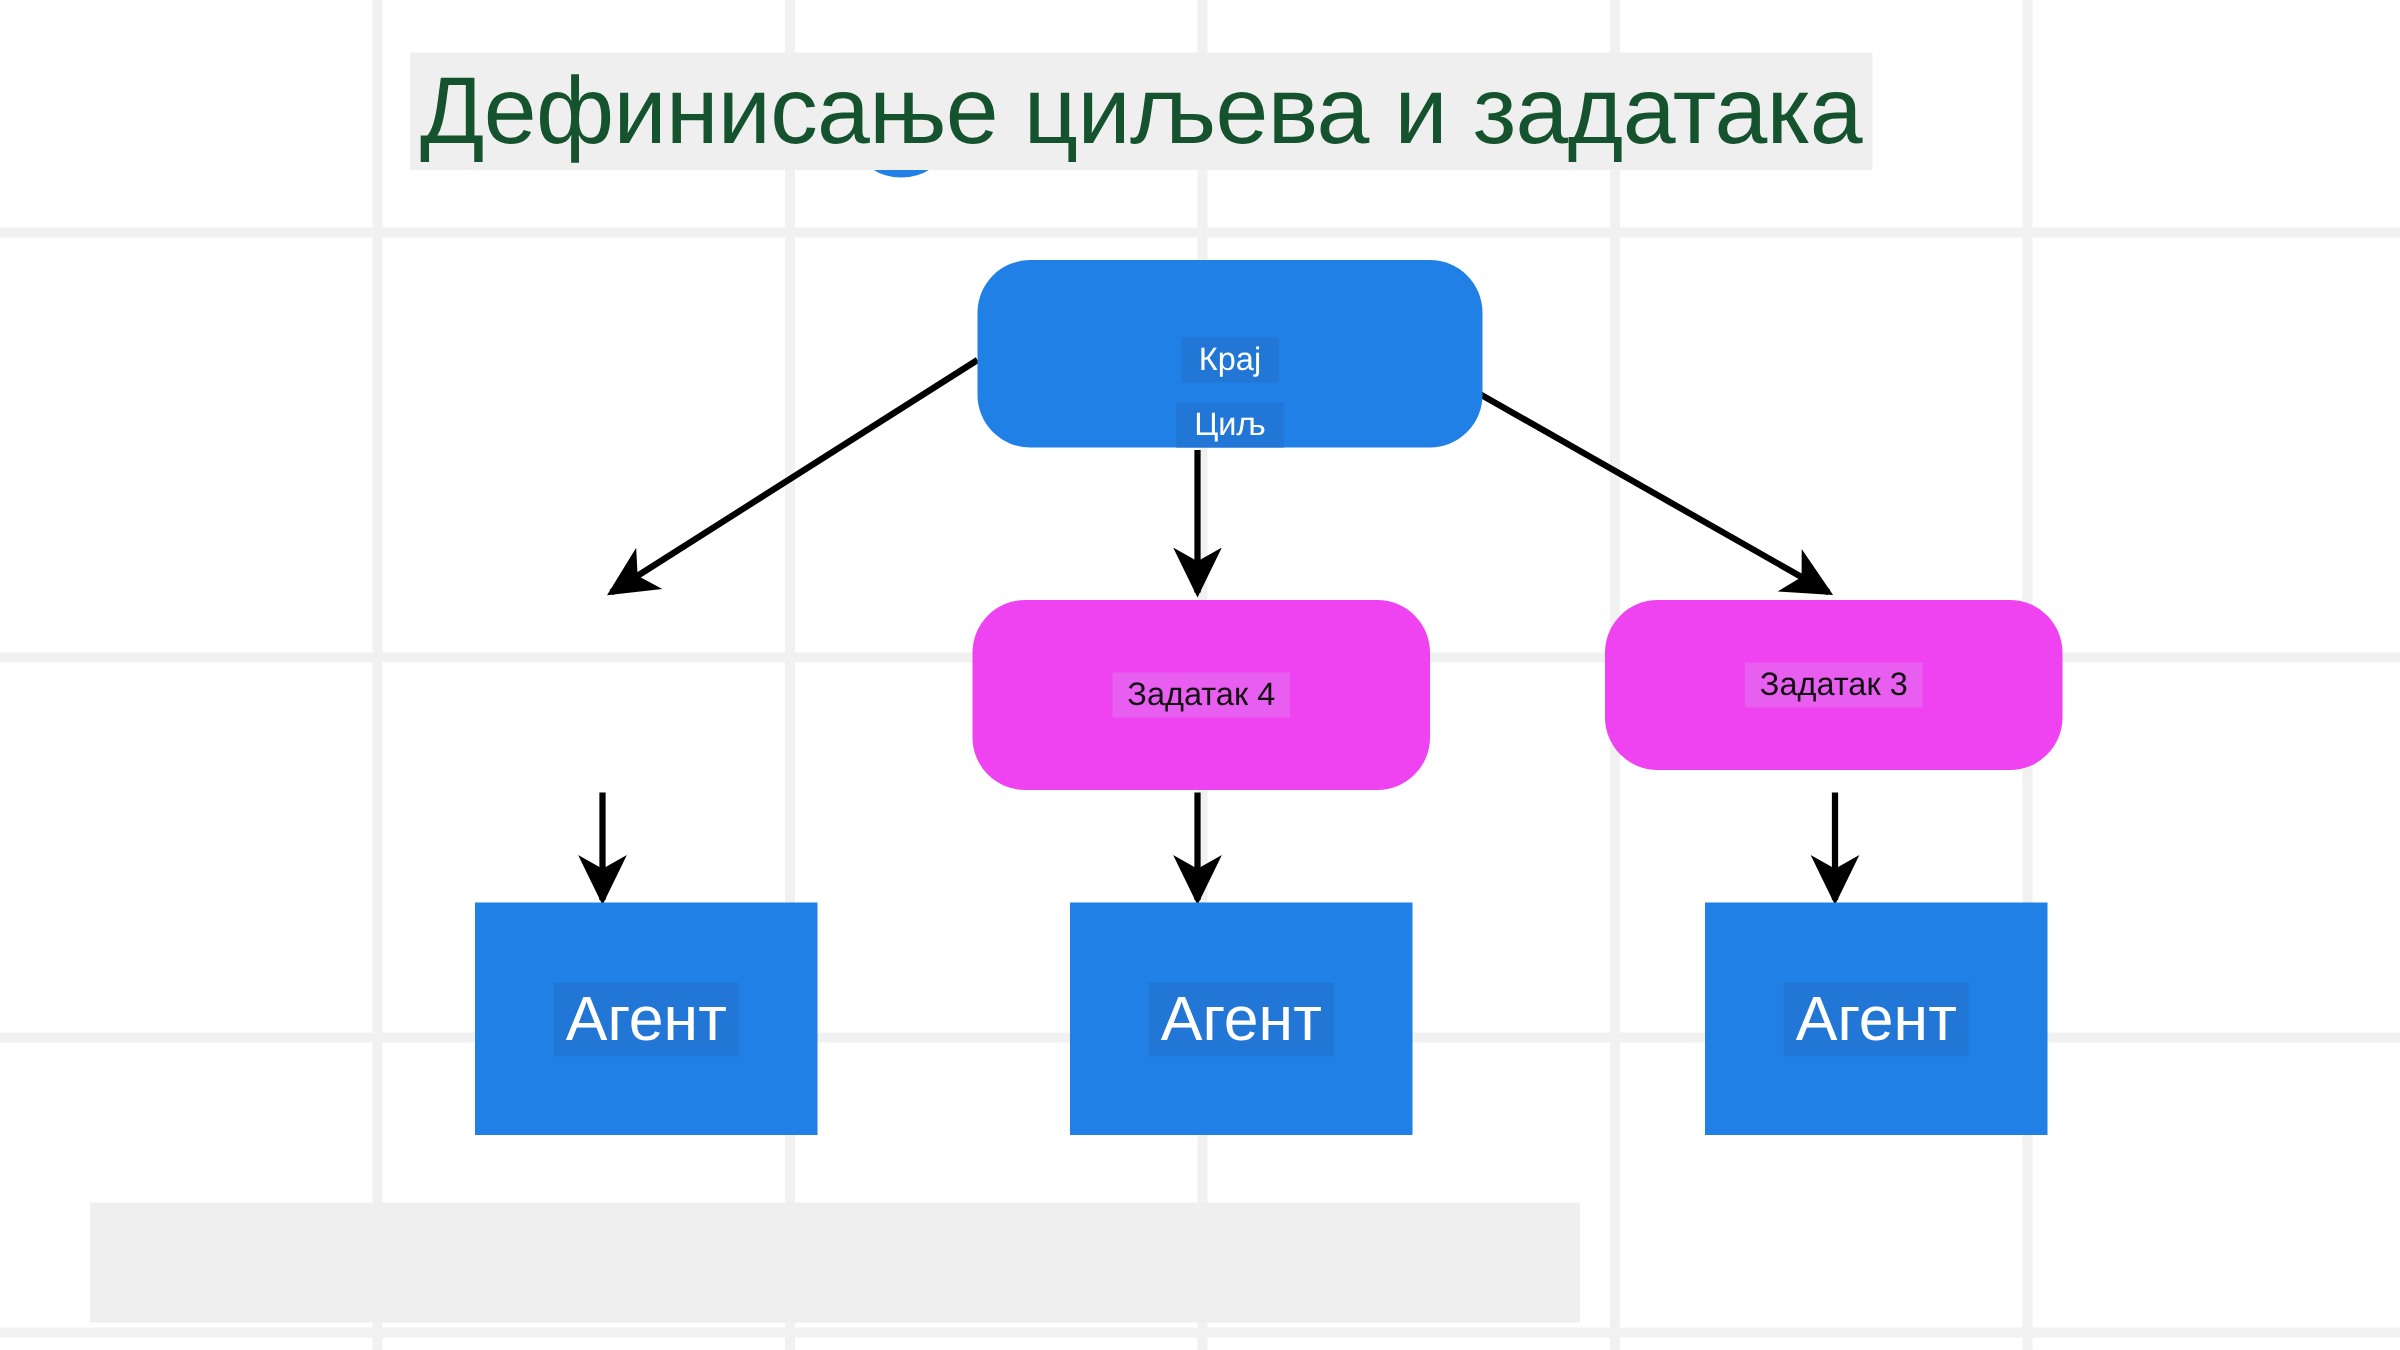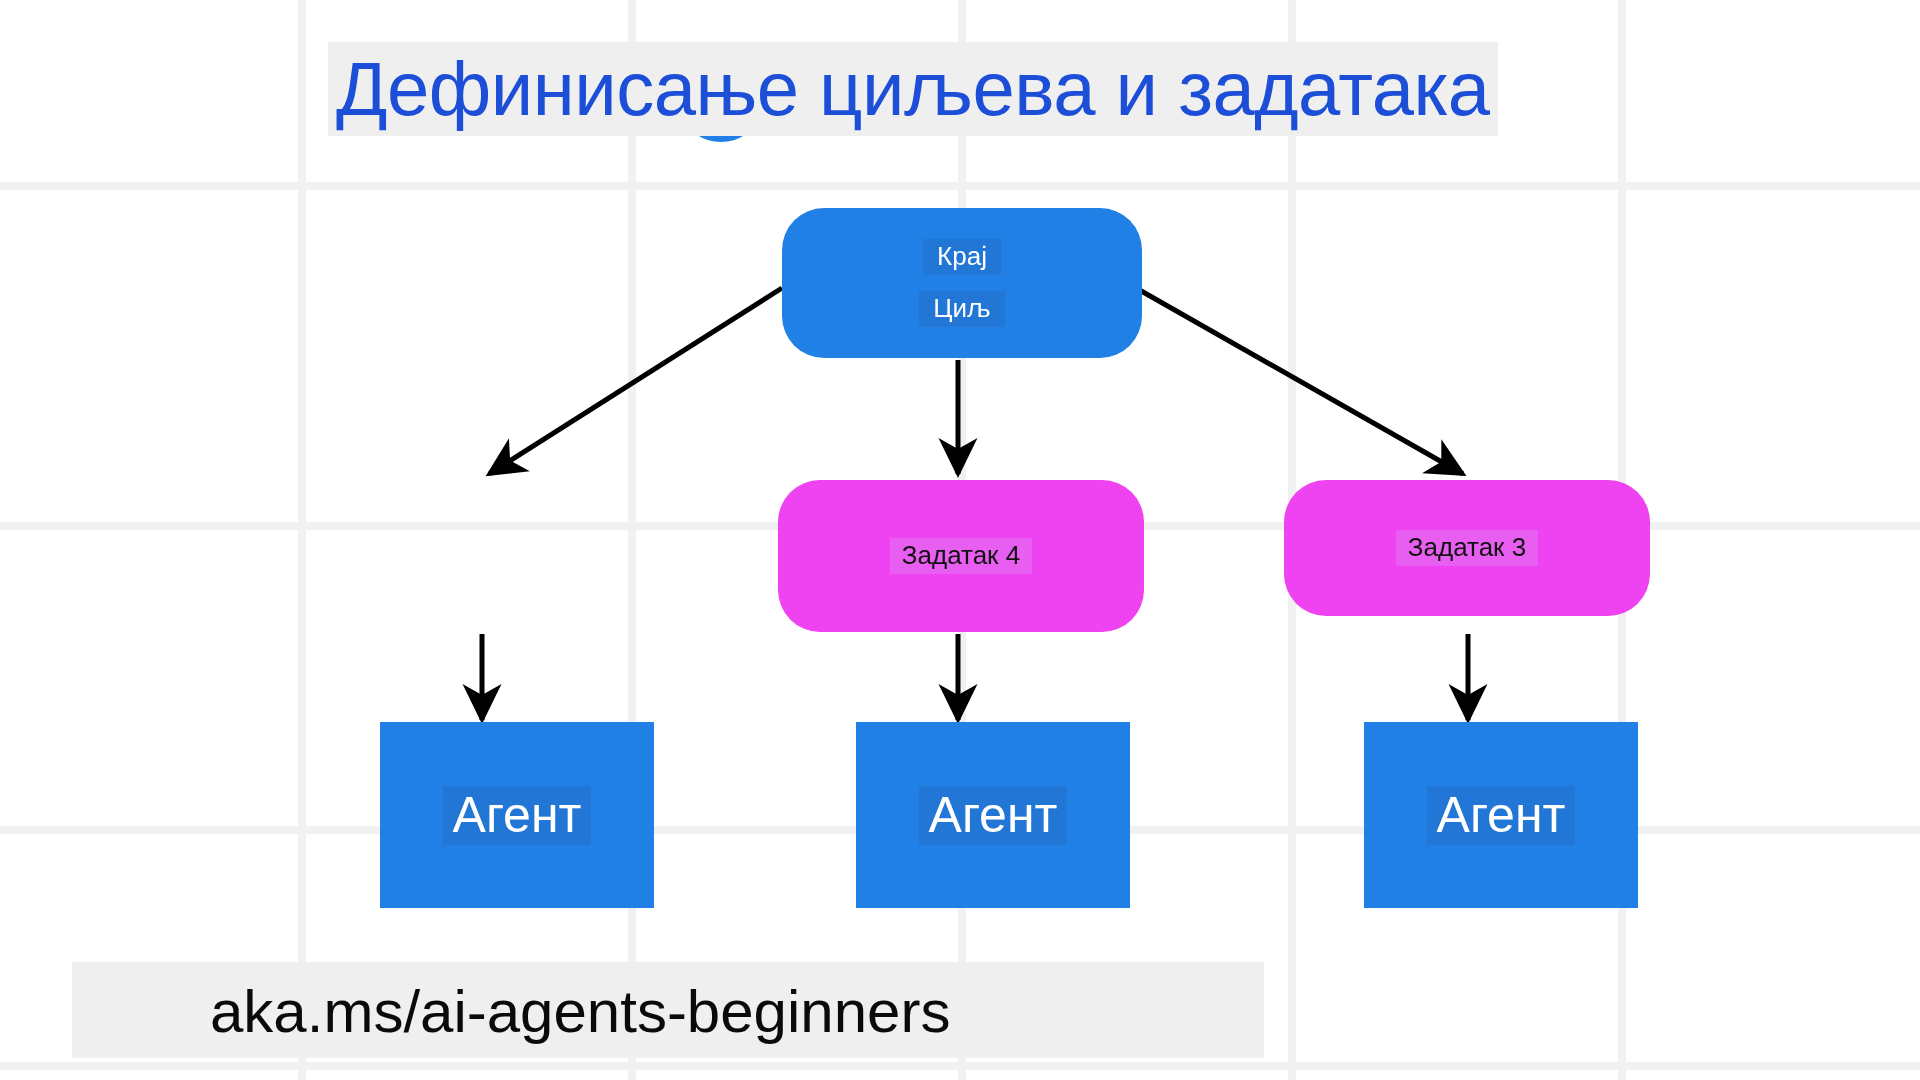--- a/index.html
+++ b/index.html
@@ -98,21 +98,21 @@
   
   .blob {
     position: absolute;
     background: #2180e6;
     border-radius: 50%;
   }
 
   
   .title {
     position: absolute;
-    color: #1d4ed8;
+    color: #14532d;
     font-size: 76px;
     font-weight: 400;
     line-height: 1.08;
     letter-spacing: -0.5px;
     background: #efefef;
     padding: 6px 8px;
     white-space: nowrap;
   }
   .footer-url {
     position: absolute;
@@ -155,21 +155,21 @@
 
     <line x1="782" y1="288" x2="489" y2="474" stroke="#000000" stroke-width="5" marker-end="url(#ah)"></line>
     <line x1="958" y1="360" x2="958" y2="474" stroke="#000000" stroke-width="5" marker-end="url(#ah)"></line>
     <line x1="1136" y1="288" x2="1463" y2="474" stroke="#000000" stroke-width="5" marker-end="url(#ah)"></line>
 
     <line x1="482" y1="634" x2="482" y2="720" stroke="#000000" stroke-width="5" marker-end="url(#ah)"></line>
     <line x1="958" y1="634" x2="958" y2="720" stroke="#000000" stroke-width="5" marker-end="url(#ah)"></line>
     <line x1="1468" y1="634" x2="1468" y2="720" stroke="#000000" stroke-width="5" marker-end="url(#ah)"></line>
   </svg>
 
-  <div class="node node-goal" style="left:782px; top:208px; width:360px; height:150px;">
+  <div class="node node-goal" style="left:782px; top:208px; width:404px; height:150px;justify-content:flex-end;">
     <span class="lbl">Крај</span>
     <span class="lbl">Циљ</span>
   </div>
 
 
   <div class="node node-task" style="left:778px; top:480px; width:366px; height:152px;">
     <span class="lbl">Задатак 4</span>
   </div>
 
   <div class="node node-task" style="left:1284px; top:480px; width:366px; height:136px;">
@@ -184,15 +184,14 @@
     <span class="lbl">Агент</span>
   </div>
 
   <div class="node node-agent" style="left:1330px; top:722px; width:274px; height:186px;">
     <span class="lbl">Агент</span>
   </div>
 
   <div class="title" style="left:328px; top:42px;">Дефинисање циљева и задатака</div>
 
   <div class="footer-band" style="left:72px; top:962px; width:1192px; height:96px;"></div>
-  <div class="footer-url" style="left:210px; top:979px;">aka.ms/ai-agents-beginners</div>
 
 </div>
 
 </body></html>

